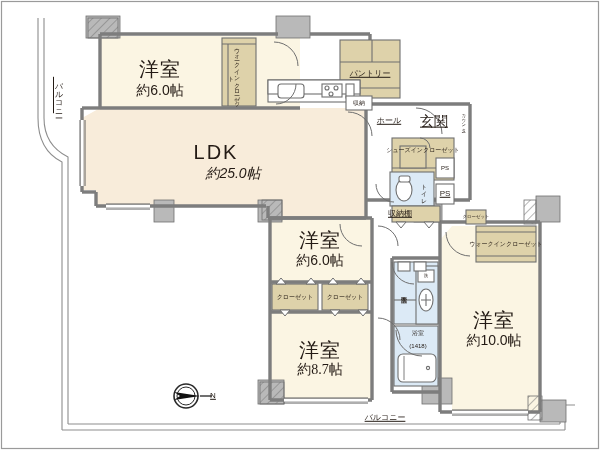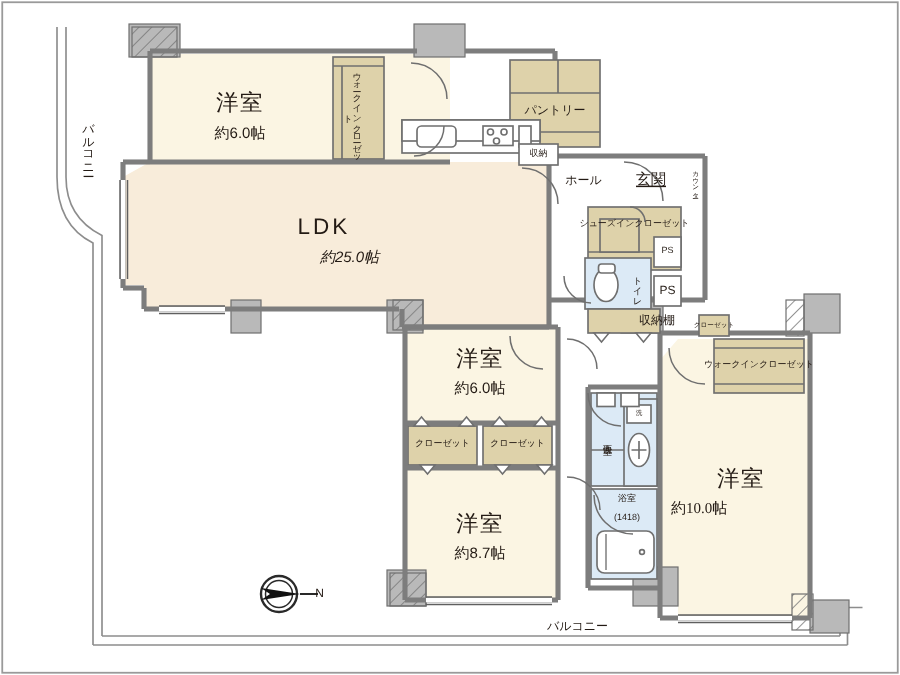--- a/index.html
+++ b/index.html
@@ -4,23 +4,23 @@
 <style>
   html,body{margin:0;padding:0;background:#ffffff;}
   body{width:600px;height:450px;overflow:hidden;
        font-family:"Liberation Sans","DejaVu Sans",sans-serif;}
   #stage{position:relative;width:600px;height:450px;background:#fff;}
   #stage svg{position:absolute;left:0;top:0;}
   .lbl{position:absolute;color:#231a14;line-height:1.05;
        text-align:center;white-space:nowrap;}
   .vlbl{position:absolute;color:#231a14;line-height:1.0;
         text-align:center;writing-mode:vertical-rl;text-orientation:upright;}
-  .big{font-size:15px;letter-spacing:1px;}
-  .mid{font-size:10px;}
-  .sm{font-size:8px;}
+  .big{font-size:20px;letter-spacing:1px;}
+  .mid{font-size:14px;}
+  .sm{font-size:8px;text-decoration:underline;}
   .xs{font-size:6px;}
   .xxs{font-size:4.4px;}
   .ctr{transform:translate(-50%,-50%);}
 </style>
 </head>
 <body>
 
 <div id="stage">
 
   <svg width="600" height="450" viewBox="0 0 600 450">
@@ -246,40 +246,40 @@
 
   <div class="vlbl xxs" style="left:463px;top:100px;height:40px;transform:translateX(-50%);">カウンター</div>
 
   <div class="lbl xs ctr" style="left:423px;top:150px;line-height:1.35;">シューズインクローゼット</div>
 
   <div class="lbl xs ctr" style="left:445px;top:168px;line-height:1.1;">PS</div>
   <div class="lbl sm ctr" style="left:445px;top:194px;">PS</div>
 
   <div class="vlbl xs" style="left:424px;top:176px;height:28px;transform:translateX(-50%);">トイレ</div>
 
-  <div class="lbl sm ctr" style="left:438px;top:214px;">収納棚</div>
+  <div class="lbl sm ctr" style="left:400px;top:214px;">収納棚</div>
 
   <div class="lbl xxs ctr" style="left:476px;top:217px;line-height:1.25;">クローゼット</div>
 
   <div class="lbl xs ctr" style="left:506px;top:244px;line-height:1.4;">ウォークインクローゼット</div>
 
   <div class="lbl big ctr" style="left:320px;top:240px;">洋室</div>
   <div class="lbl mid ctr" style="left:320px;top:260px;">約6.0帖</div>
 
   <div class="lbl xs ctr" style="left:295px;top:297px;line-height:1.45;">クローゼット</div>
   <div class="lbl xs ctr" style="left:345px;top:297px;line-height:1.45;">クローゼット</div>
 
   <div class="lbl big ctr" style="left:320px;top:350px;">洋室</div>
-  <div class="lbl mid ctr" style="left:320px;top:370px;">約8.7帖</div>
+  <div class="lbl mid ctr" style="left:320px;top:370px;font-family:Liberation Serif, serif;">約8.7帖</div>
 
   <div class="vlbl xs" style="left:404px;top:275px;height:34px;transform:translateX(-50%);">洗面室</div>
 
   <div class="lbl xxs ctr" style="left:426px;top:276px;">洗</div>
 
   <div class="lbl xs ctr" style="left:418px;top:333px;">浴室</div>
   <div class="lbl xs ctr" style="left:418px;top:346px;">(1418)</div>
 
   <div class="lbl big ctr" style="left:494px;top:320px;">洋室</div>
-  <div class="lbl mid ctr" style="left:466px;top:340px;font-family:Liberation Serif, serif;">約10.0帖</div>
+  <div class="lbl mid ctr" style="left:494px;top:340px;">約10.0帖</div>
 
   <div class="lbl sm ctr" style="left:213px;top:396px;">N</div>
 
 </div>
 
 </body></html>

